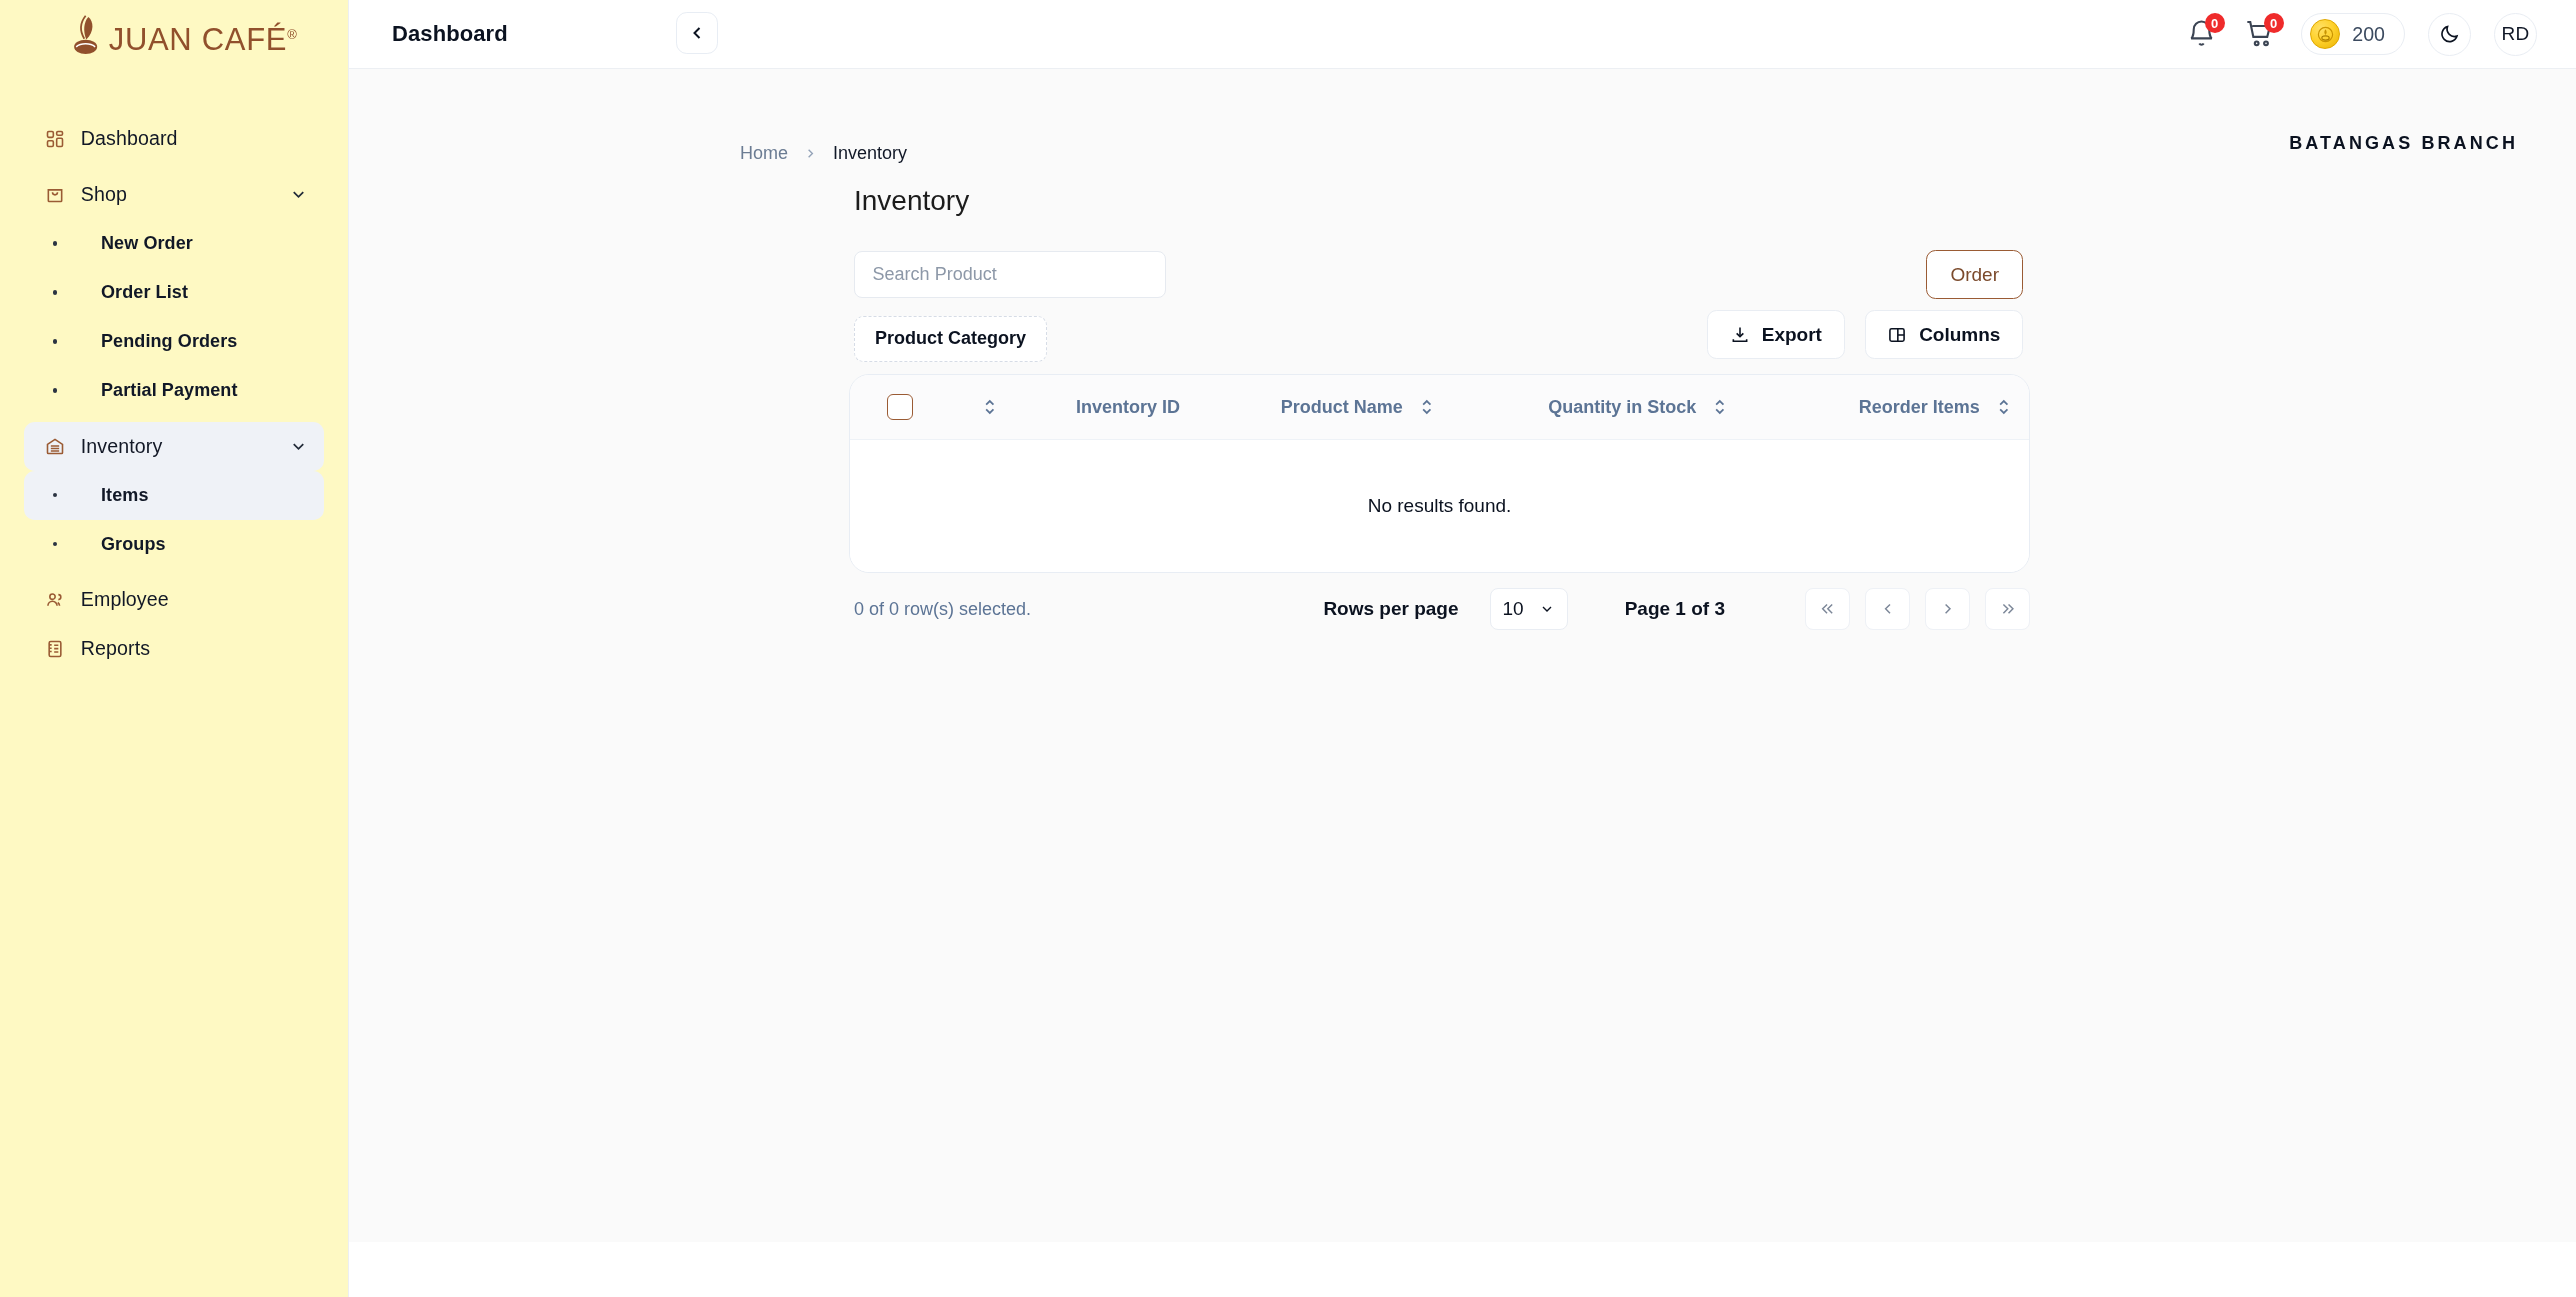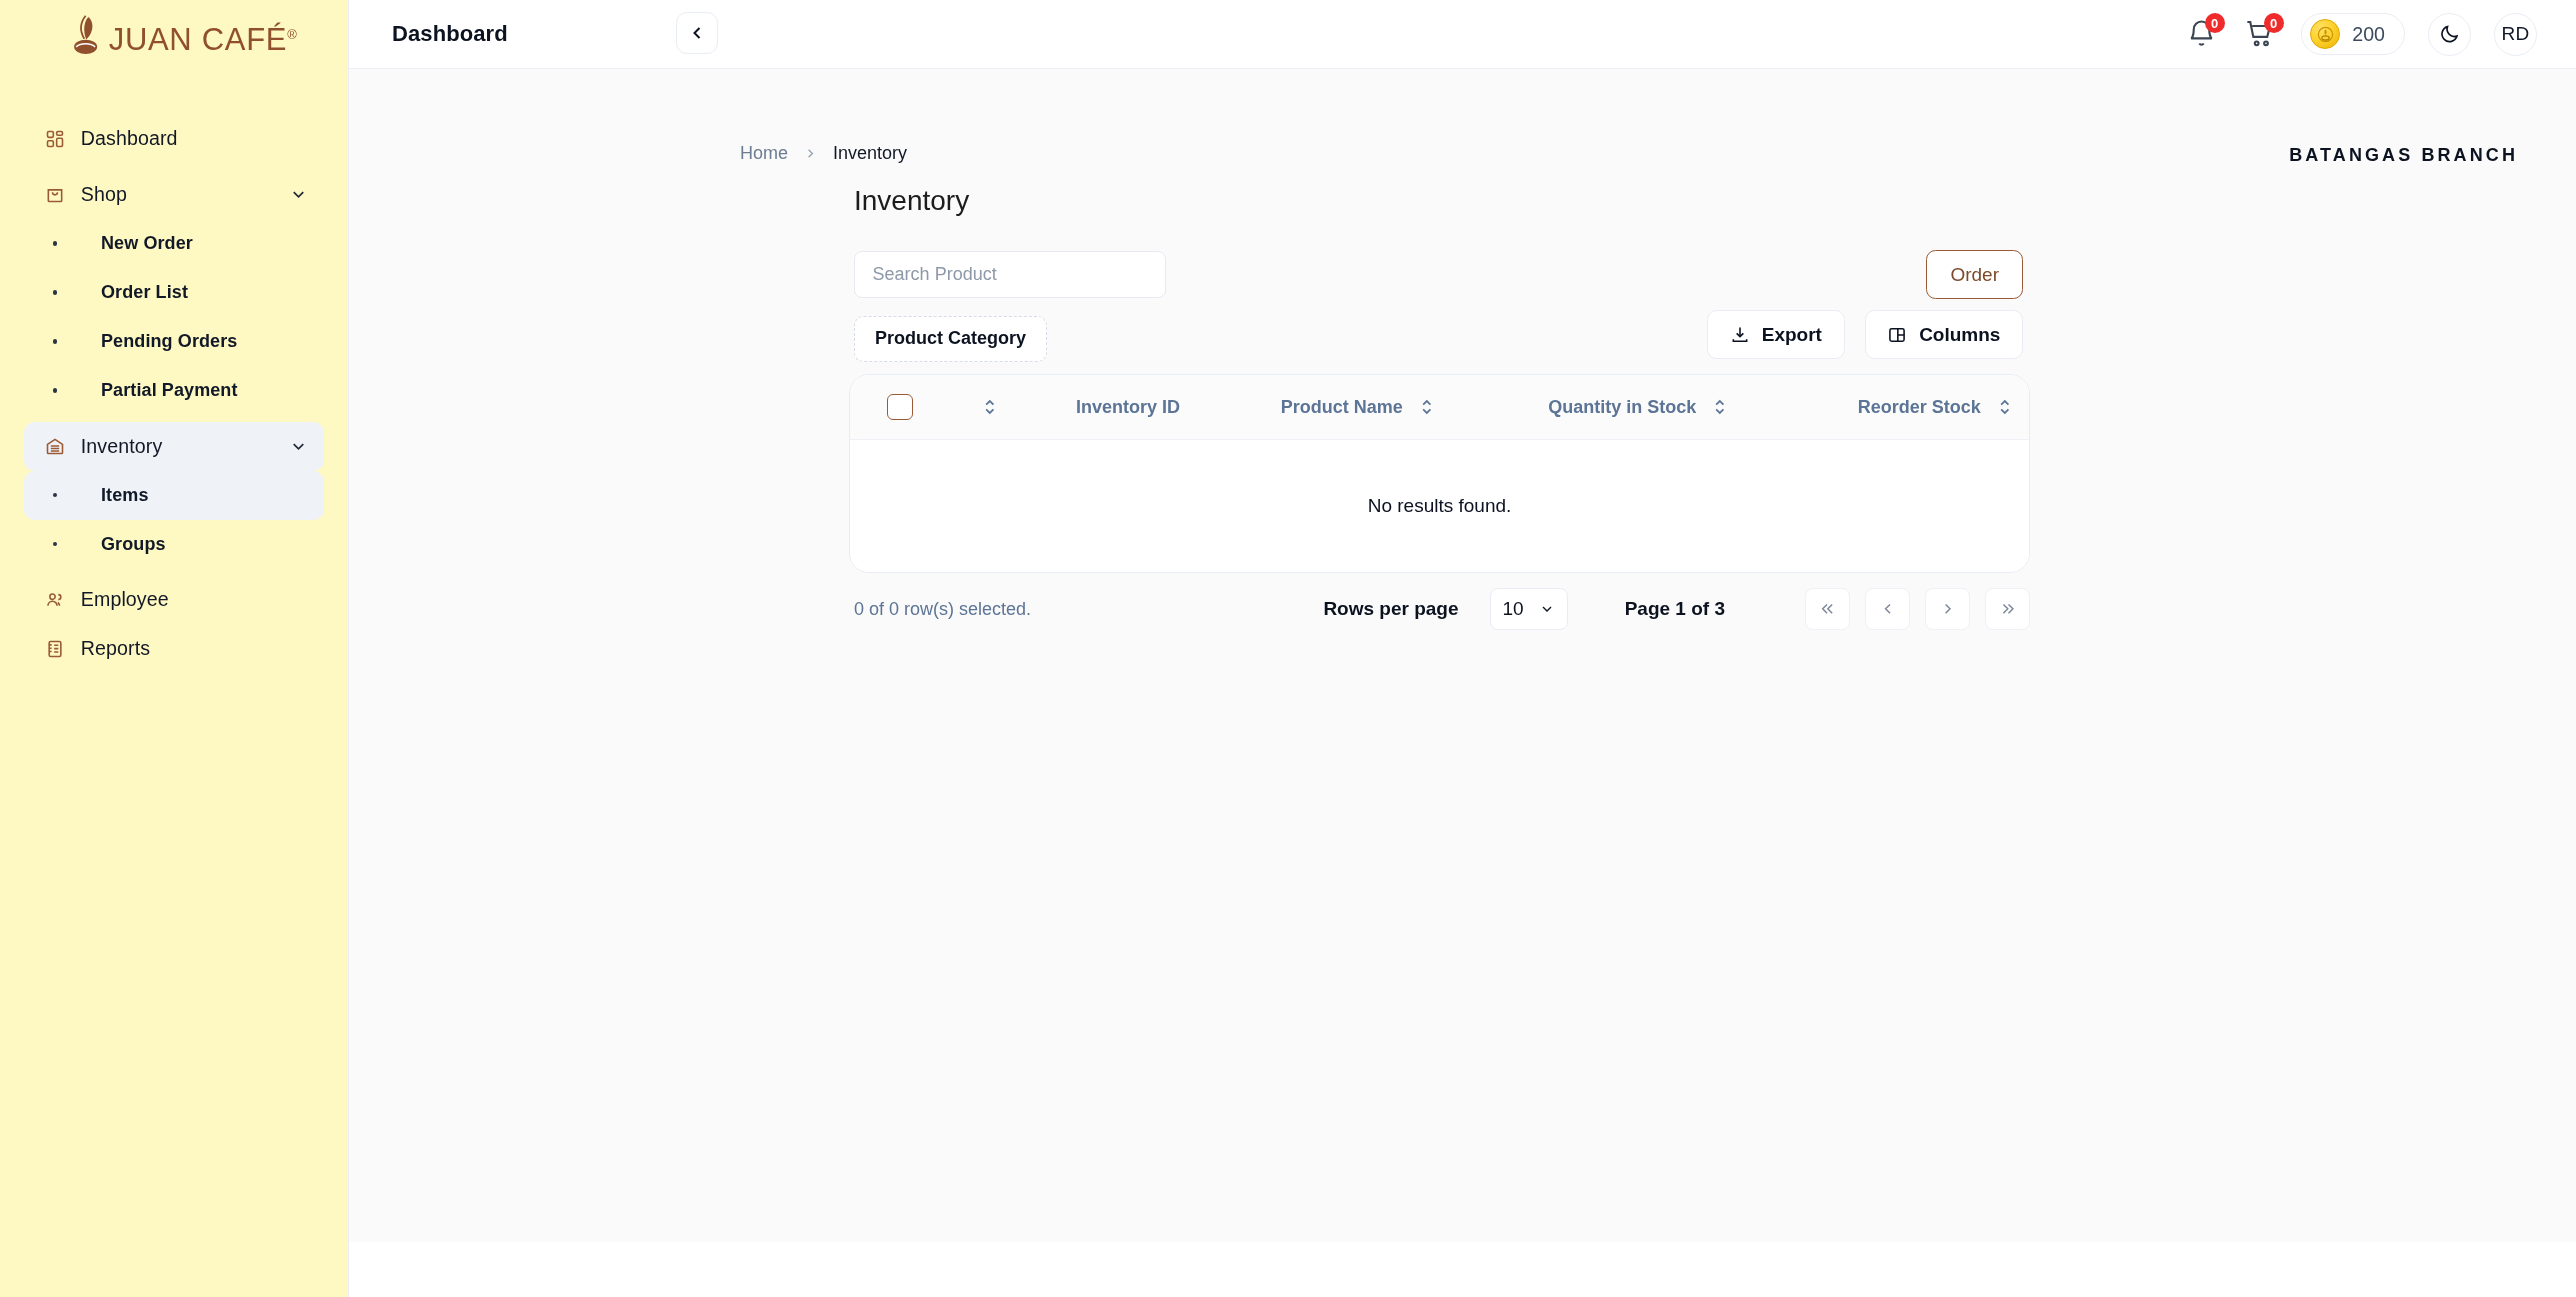--- a/index.html
+++ b/index.html
@@ -98,21 +98,21 @@
   .content {
     flex: 0 0 1174px; background: #fafafa;
     border-top: 1.4px solid #eceff3;
     padding: 0 0 0 0; position: relative; overflow: hidden;
   }
   .crumbs { position: absolute; top: 74px; left: 391px; display: flex; align-items: center; gap: 15px; }
   .crumb-link { font-size: 18px; color: #6b7c93; cursor: pointer; }
   .crumb-sep { color: #94a3b8; font-size: 17.6px; display: flex; }
   .crumb-current { font-size: 18px; color: #111827; }
   .branch {
-    position: absolute; top: 76px; right: 58px;
+    position: absolute; top: 64px; right: 58px;
     font-size: 18px; letter-spacing: 3.1px; color: #0b1220; font-weight: 700;
   }
 
   .page-title {
     position: absolute; top: 116px; left: 505px;
     font-size: 28px; color: #1c1c1c; font-weight: 400;
   }
 
   .toolbar { position: absolute; top: 182px; left: 505px; right: 546px; }
   .search-input {
@@ -463,21 +463,21 @@
             <span>Quantity in Stock</span>
             <span class="sorter">
               <svg width="17.6" height="20" viewBox="0 0 16 22" fill="none" stroke="#5c7495" stroke-width="1.9">
                 <path d="M4 8.5L8 4.5l4 4"></path>
                   <path d="M4 13.5L8 17.5l4-4"></path>
               </svg>
             </span>
           </div>
 
           <div class="th c-reorder">
-            <span>Reorder Stock</span>
+            <span>Reorder Items</span>
             <span class="sorter">
               <svg width="17.6" height="20" viewBox="0 0 16 22" fill="none" stroke="#5c7495" stroke-width="1.9">
                 <path d="M4 8.5L8 4.5l4 4"></path>
                   <path d="M4 13.5L8 17.5l4-4"></path>
               </svg>
             </span>
           </div>
 
         </div>
 

